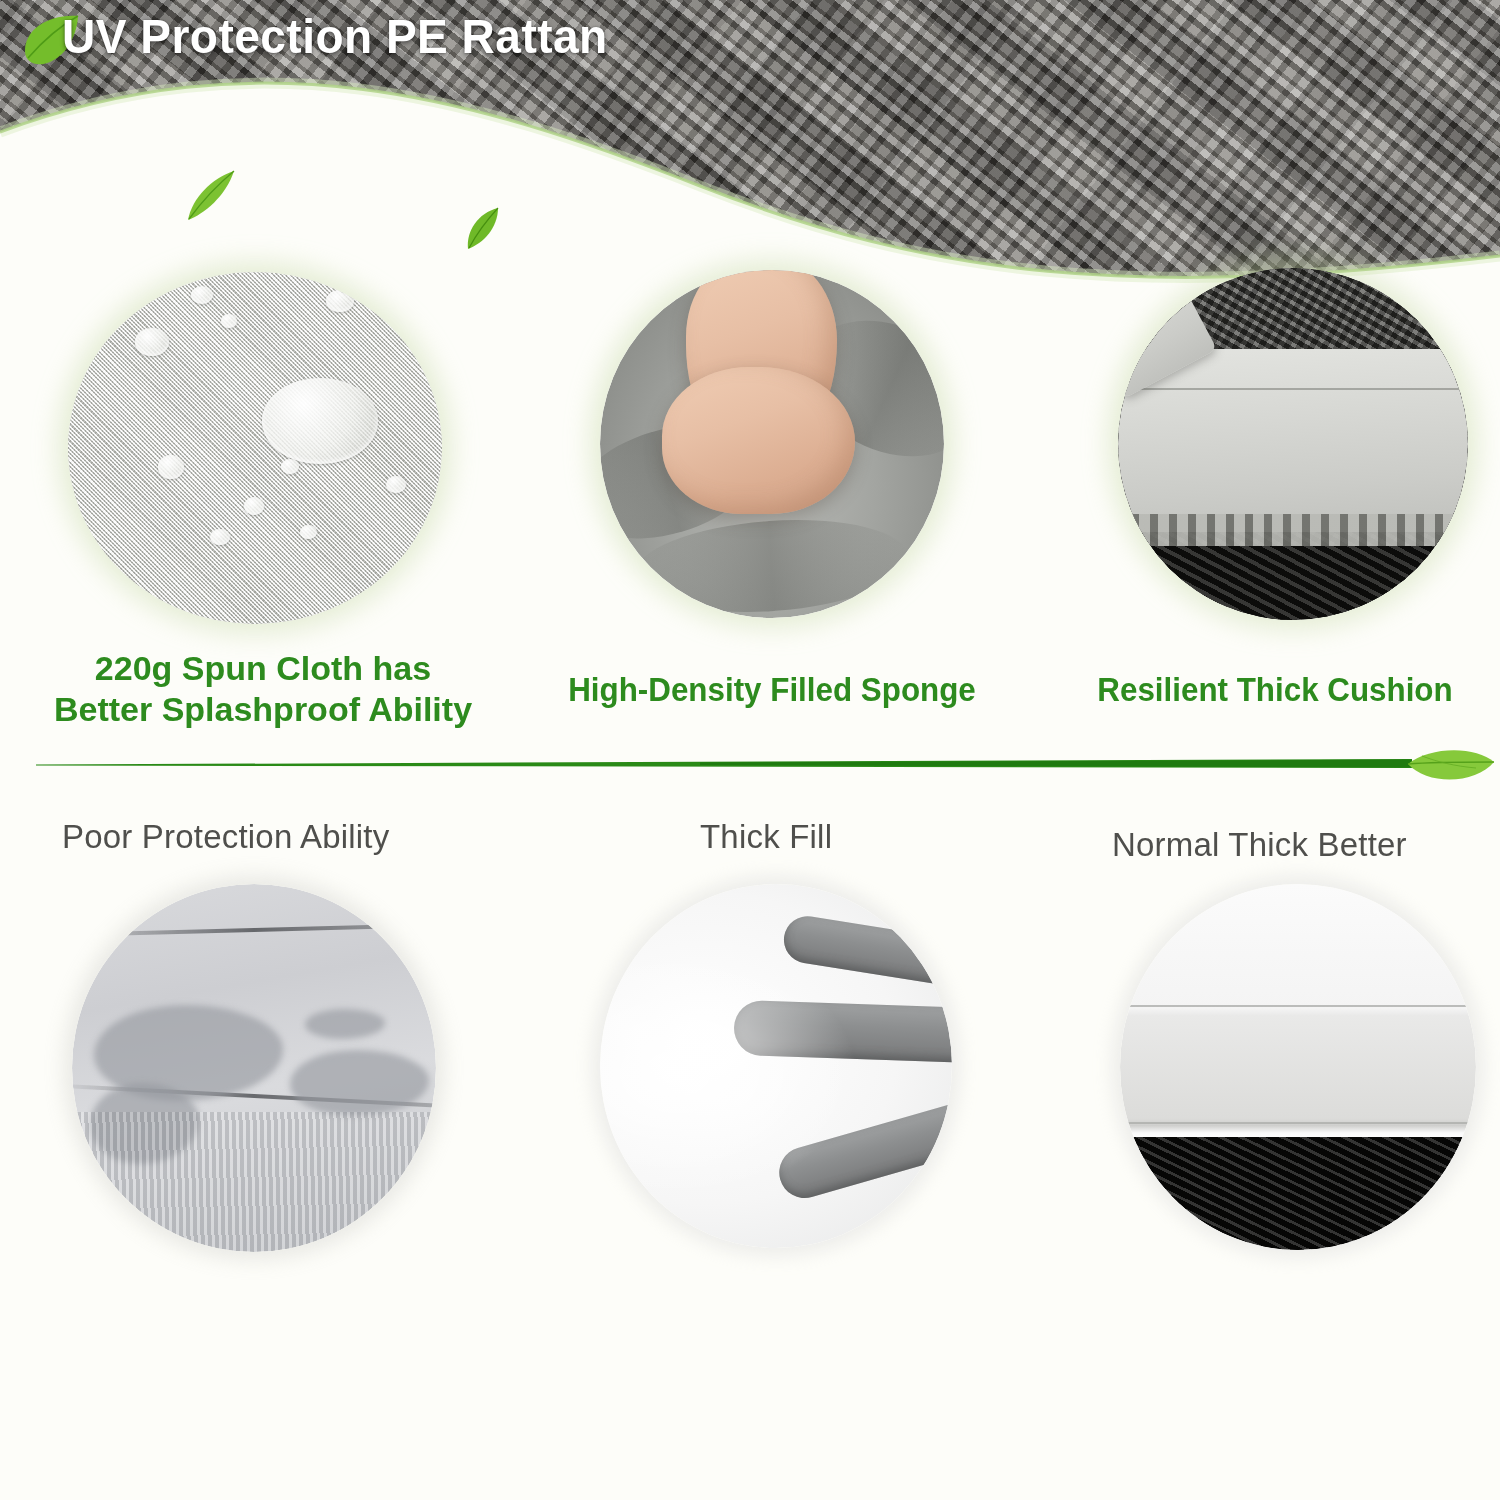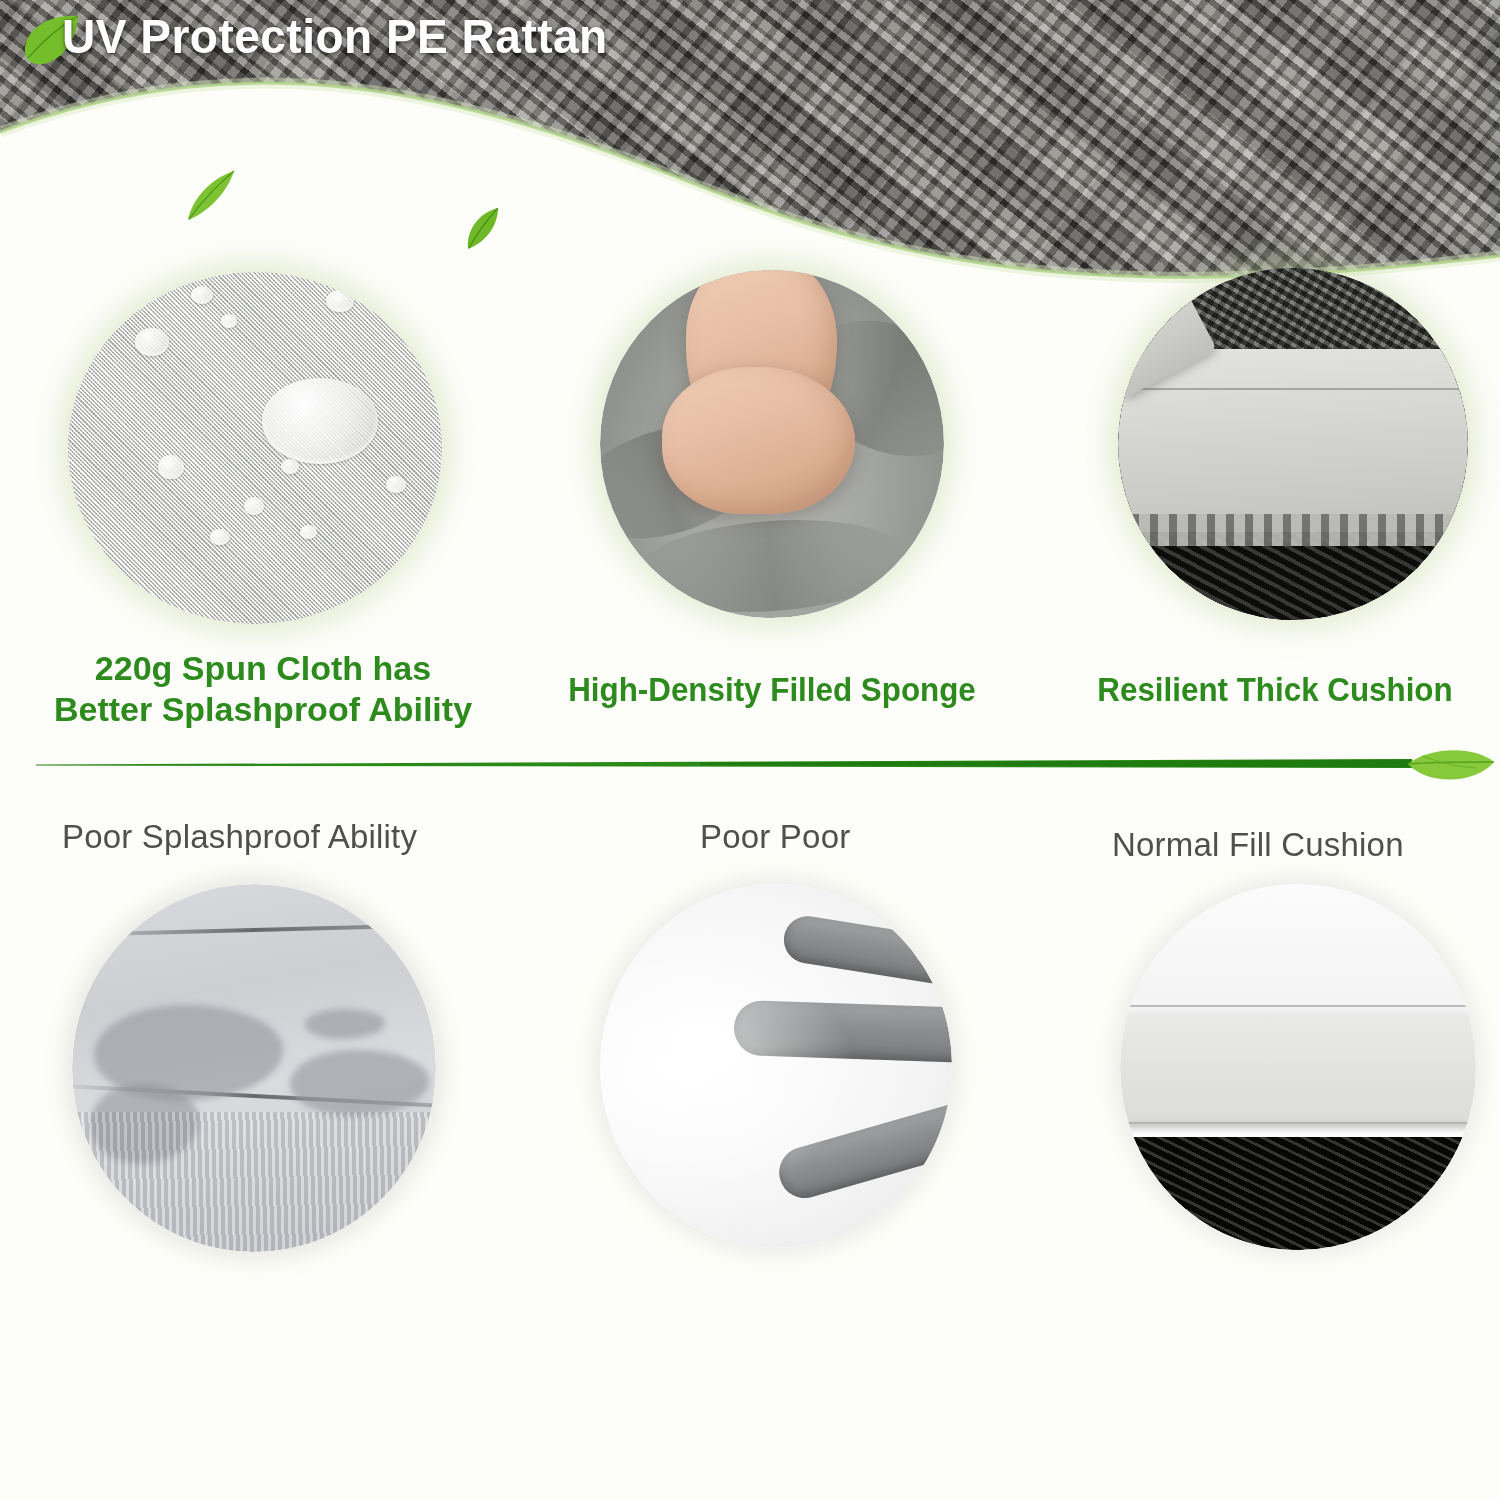--- a/index.html
+++ b/index.html
@@ -233,23 +233,23 @@
   <svg class="divider" viewBox="0 0 1500 46" preserveAspectRatio="none">
     <path d="M36,22.5 L1412,17 L1412,26 L36,23.5 Z" fill="#2a8a17"></path>
     <path d="M700,20.4 L1412,17.6 L1412,25.4 L700,23.1 Z" fill="#1f7a10"></path>
   </svg>
   <svg style="position:absolute;left:1402px;top:744px;width:98px;height:48px;" viewBox="0 0 98 48">
     <path d="M6,20 C28,2 74,2 92,18 C74,40 26,42 6,20 Z" fill="#86c93b"></path>
     <path d="M6,20 C30,18 66,18 92,18" stroke="#55a11a" stroke-width="1.5" fill="none"></path>
     <path d="M20,12 C36,18 52,22 74,24" stroke="#63ad22" stroke-width="1" fill="none" opacity=".8"></path>
   </svg>
 
-  <div class="cap-gray" style="left:62px;top:818px;">Poor Splashproof Ability</div>
-  <div class="cap-gray" style="left:700px;top:818px;">Poor Poor</div>
-  <div class="cap-gray" style="left:1112px;top:826px;">Normal Fill Cushion</div>
+  <div class="cap-gray" style="left:62px;top:818px;">Poor Protection Ability</div>
+  <div class="cap-gray" style="left:700px;top:818px;">Thick Fill</div>
+  <div class="cap-gray" style="left:1112px;top:826px;">Normal Thick Better</div>
 
   <div class="circle" style="left:72px;top:884px;width:364px;height:368px;box-shadow:0 0 20px 8px rgba(210,210,205,.45);">
     <div class="inner">
       <div class="tex-wet"></div>
       <div class="weftline" style="top:12%;transform:rotate(-1.5deg);"></div>
       <div class="weftline" style="top:57%;transform:rotate(3deg);"></div>
       <div class="stain" style="left:6%;top:33%;width:52%;height:26%;"></div>
       <div class="stain" style="left:64%;top:34%;width:22%;height:8%;"></div>
       <div class="stain" style="left:60%;top:45%;width:38%;height:18%;"></div>
       <div class="stain" style="left:5%;top:54%;width:30%;height:22%;"></div>

